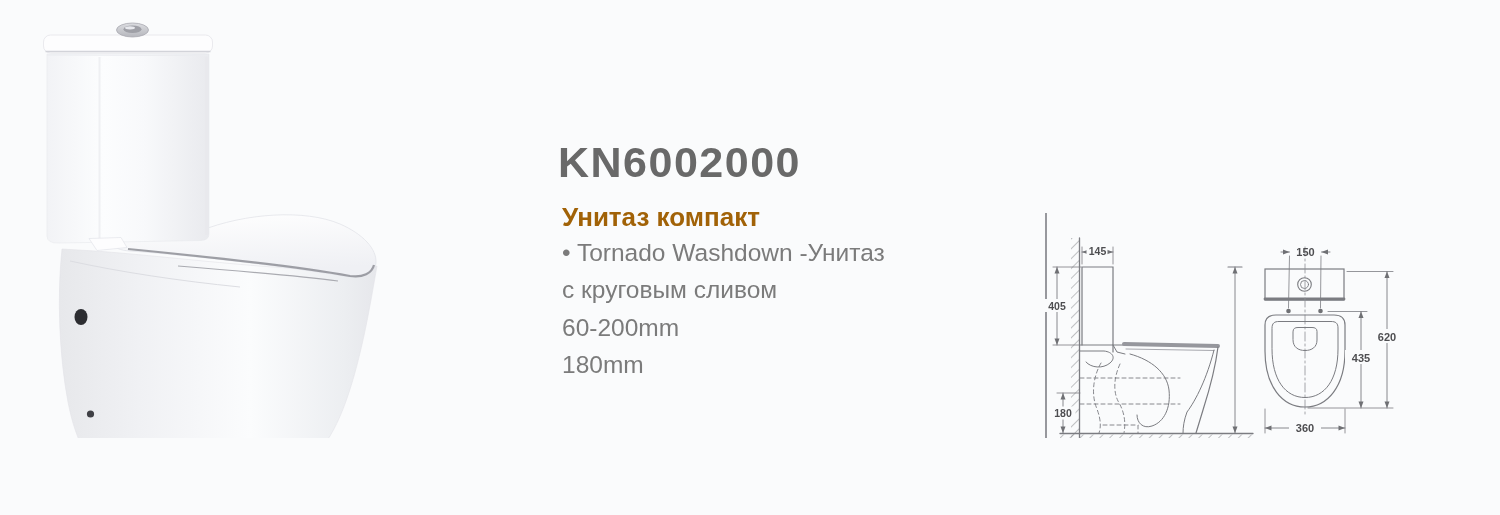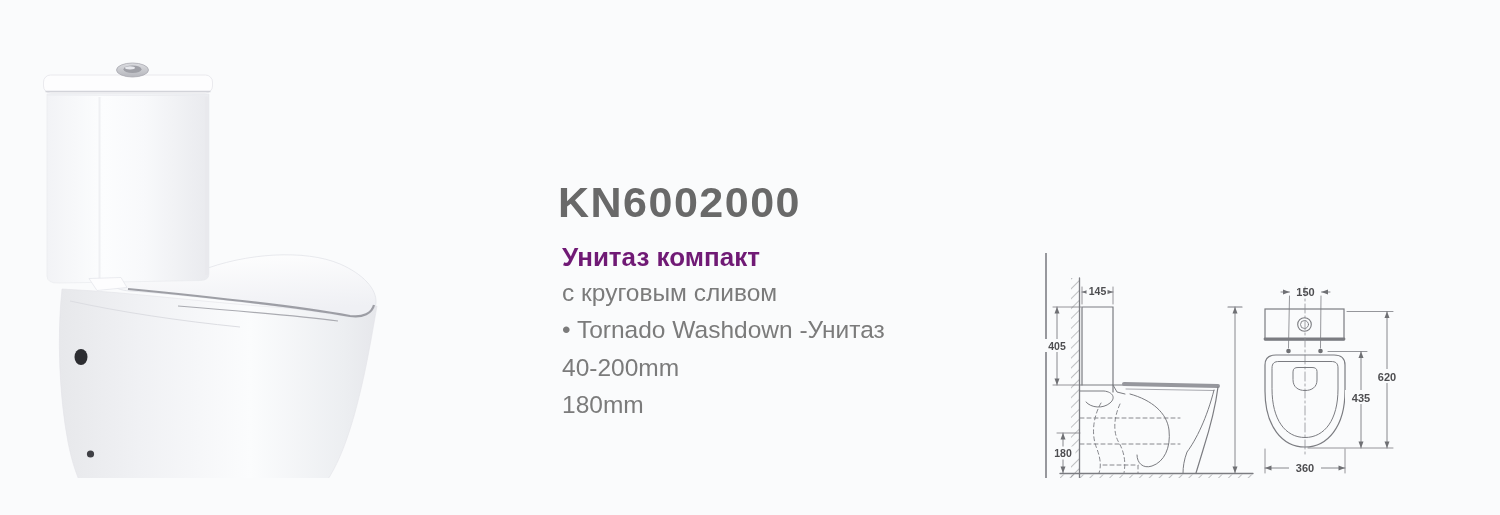--- a/index.html
+++ b/index.html
@@ -1,22 +1,22 @@
 <!DOCTYPE html>
 <html><head>
 <meta charset="utf-8">
 <style>
   html,body{margin:0;padding:0;background:#fafbfc;}
   .page{position:relative;width:1500px;height:438px;background:#fafbfc;
-        font-family:"Liberation Sans",sans-serif;overflow:hidden;margin-top:40px;}
+        font-family:"Liberation Sans",sans-serif;overflow:hidden;}
   .photo{position:absolute;left:0;top:0;}
   .code{position:absolute;left:558px;top:141px;font-size:43px;font-weight:bold;
         color:#696969;letter-spacing:1.5px;line-height:1;}
   .name{position:absolute;left:562px;top:204px;font-size:26px;font-weight:bold;
-        color:#701a75;line-height:1;}
+        color:#a16207;line-height:1;}
   .specs{position:absolute;left:562px;top:234px;font-size:24.5px;color:#7b7b7b;
          line-height:37.4px;}
   .rule-h{position:absolute;left:509px;top:494px;width:537px;height:2px;background:#97989d;}
   .rule-v{position:absolute;left:1045px;top:213px;width:2px;height:282px;background:#97989d;}
   .drawing{position:absolute;left:1040px;top:200px;}
   .dimtext{font-family:"Liberation Sans",sans-serif;font-weight:bold;fill:#4e4e51;}
 </style>
 </head>
 <body>
 
@@ -75,23 +75,23 @@
         <ellipse cx="130" cy="27.8" rx="5" ry="1.6" fill="#e8e9ee"></ellipse>
       </g>
       <ellipse cx="81" cy="317" rx="6.5" ry="8" fill="#2c2d31"></ellipse>
       <circle cx="90.5" cy="414" r="3.6" fill="#3f4045"></circle>
     </g>
   </svg>
 
   <div class="code">KN6002000</div>
   <div class="name">Унитаз компакт</div>
   <div class="specs">
+    <div>• Tornado Washdown -Унитаз</div>
     <div>с круговым сливом</div>
-    <div>• Tornado Washdown -Унитаз</div>
-    <div>40-200mm</div>
+    <div>60-200mm</div>
     <div>180mm</div>
   </div>
 
   <div class="rule-h"></div>
   <div class="rule-v"></div>
 
   <svg class="drawing" width="420" height="305" viewBox="0 0 420 305" stroke-linecap="round" fill="none">
     <defs>
       <marker id="ar" viewBox="0 0 10 10" refX="9.5" refY="5" markerWidth="8" markerHeight="8" orient="auto-start-reverse">
         <path d="M0.5,1.5 L9.5,5 L0.5,8.5 Z" fill="#6f7074" stroke="none"></path>

